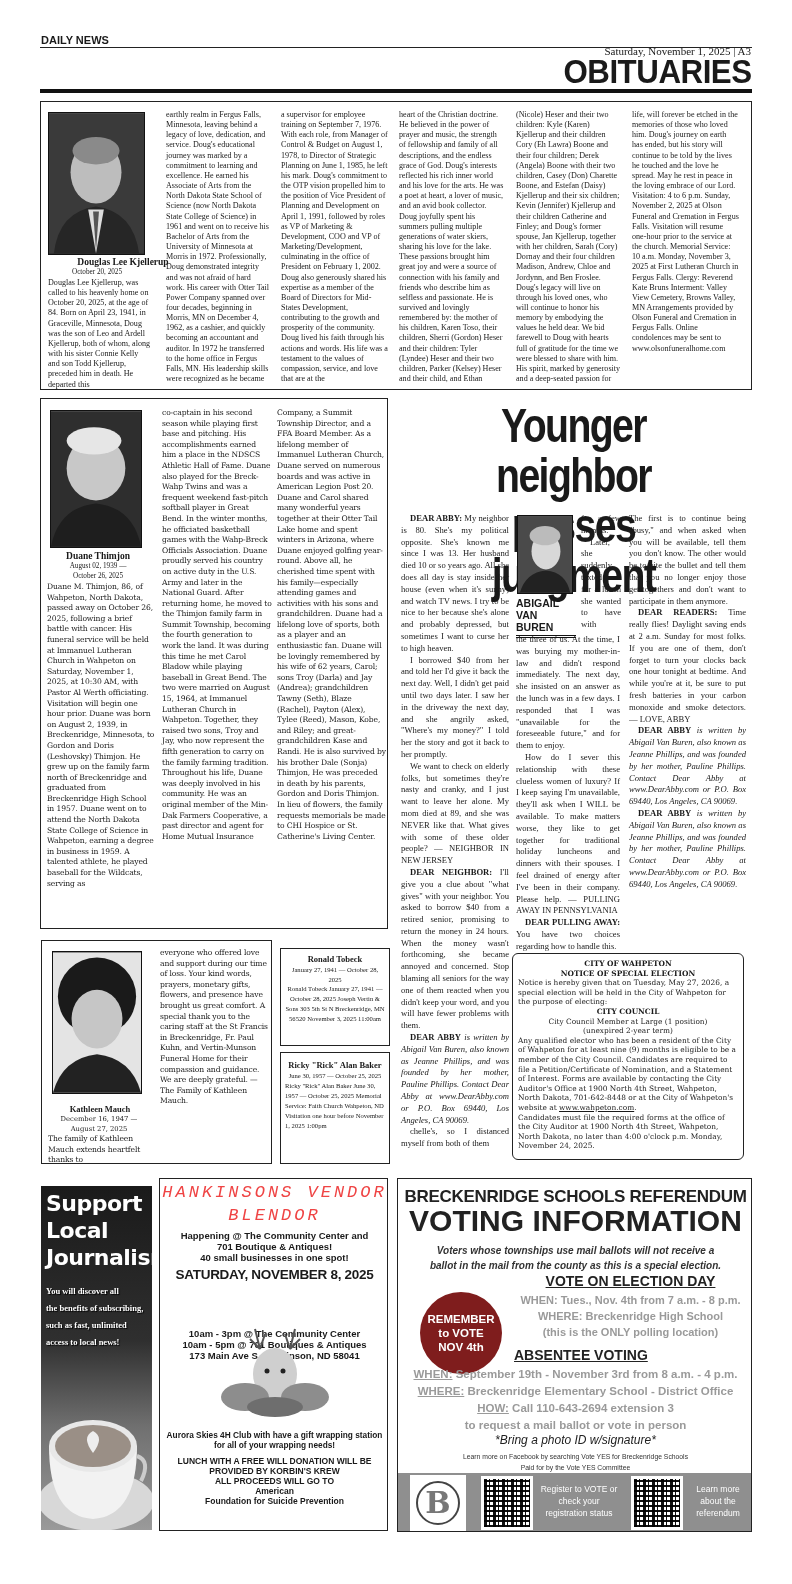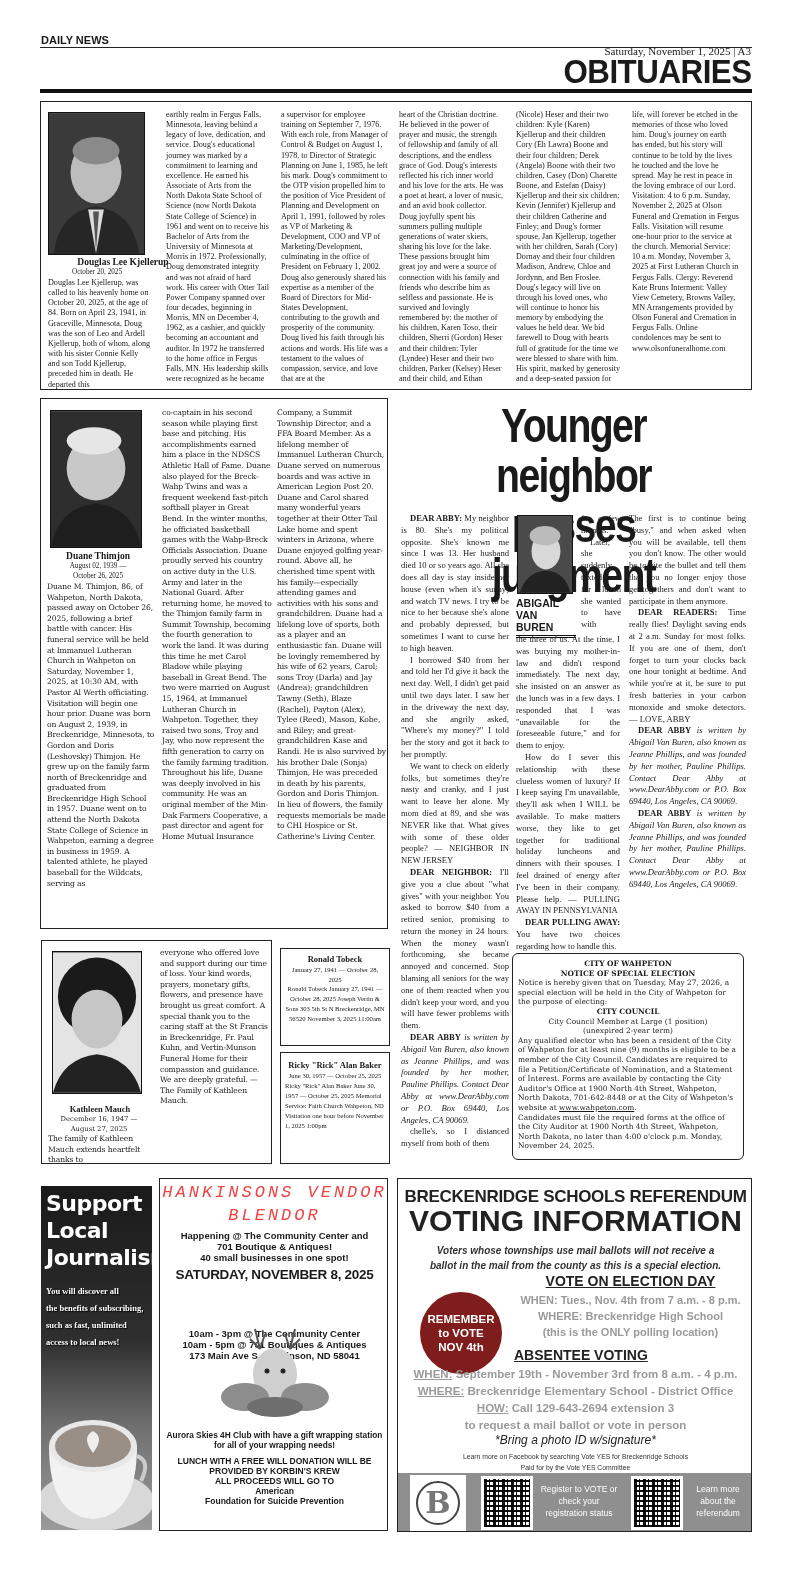--- a/index.html
+++ b/index.html
@@ -249,21 +249,21 @@
   <div class="abs refsub" style="left:110px;top:94px;width:245px;">VOTE ON ELECTION DAY</div>
   <div class="abs gray" style="left:110px;top:113px;width:245px;font-size:11px;line-height:16px;">
     <div>WHEN: Tues., Nov. 4th from 7 a.m. - 8 p.m.</div>
     <div>WHERE: Breckenridge High School</div>
     <div>(this is the ONLY polling location)</div>
   </div>
   <div class="abs refsub" style="left:110px;top:168px;width:0;white-space:nowrap;text-align:left;margin-left:-32px;left:148px;">ABSENTEE VOTING</div>
   <div class="abs gray" style="left:0;top:187px;width:355px;font-size:11.5px;line-height:17px;">
     <div><u>WHEN:</u><span> September 19th - November 3rd from 8 a.m. - 4 p.m.</span></div>
     <div><u>WHERE:</u><span> Breckenridge Elementary School - District Office</span></div>
-    <div><u>HOW:</u><span> Call 129-643-2694 extension 3</span></div>
+    <div><u>HOW:</u><span> Call 110-643-2694 extension 3</span></div>
     <div>to request a mail ballot or vote in person</div>
   </div>
   <div class="abs" style="left:0;top:254px;width:355px;font-style:italic;font-size:12px;color:#222;">*Bring a photo ID w/signature*</div>
   <div class="abs" style="left:0;top:272px;width:355px;font-size:6.8px;line-height:11px;color:#333;">
     <div>Learn more on Facebook by searching Vote YES for Breckenridge Schools</div>
     <div>Paid for by the Vote YES Committee</div>
   </div>
   <div class="abs" style="left:0;top:294px;width:355px;height:60px;background:#8f8f8f;">
     <div class="abs" style="left:12px;top:2px;width:56px;height:56px;background:#fff;">
       <div style="margin:6px auto;width:44px;height:44px;border-radius:50%;border:2px solid #444;font-family:'DejaVu Serif',serif;font-weight:bold;font-size:30px;line-height:40px;color:#777;">B</div>

